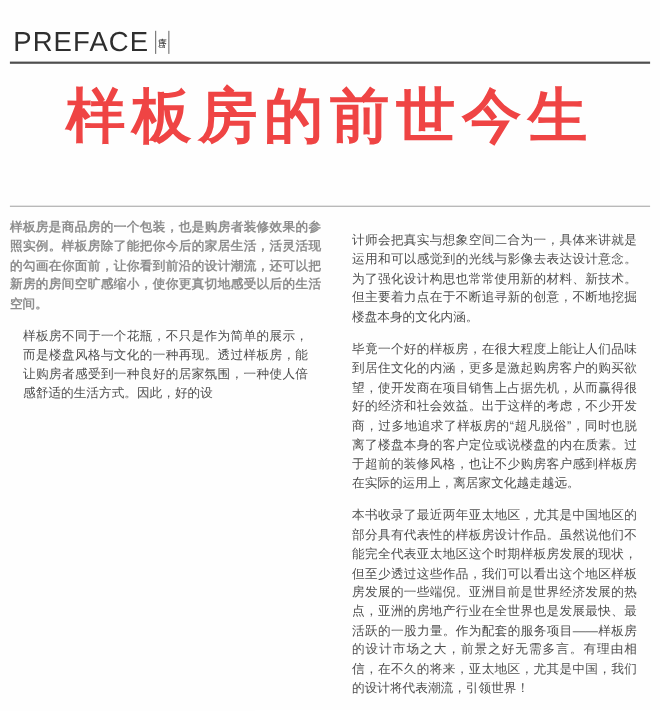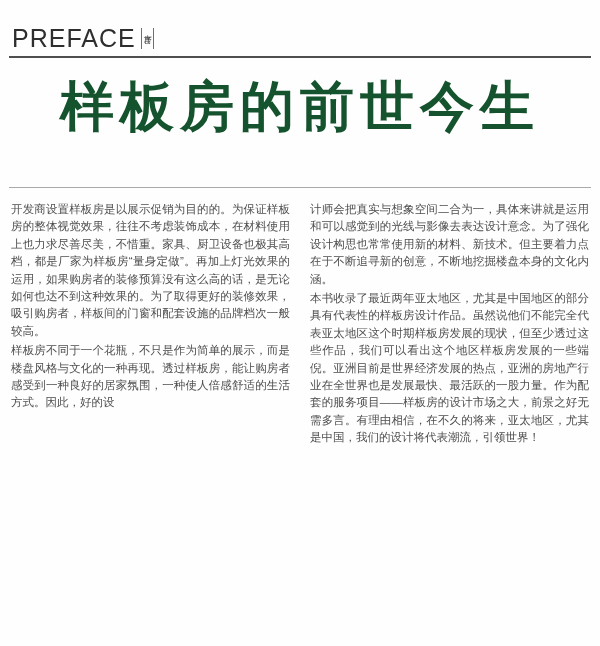--- a/index.html
+++ b/index.html
@@ -40,26 +40,26 @@
     margin-top: 2px;
     letter-spacing: 1px;
   }
   .rule-dark {
     border-top: 2px solid #4f4f4f;
     margin-top: 5px;
   }
   .page-title {
     margin: 14px 0 0 0;
     text-align: center;
-    font-family: Liberation Sans, sans-serif;
+    font-family: Liberation Serif, serif;
     font-size: 54px;
     font-weight: 700;
     letter-spacing: 6px;
     line-height: 68px;
-    color: #14532d;
+    color: #ef4444;
     white-space: nowrap;
   }
   .rule-light {
     border-top: 1px solid #a9a9a9;
     margin-top: 47px;
   }
   .columns {
     display: flex;
     gap: 16px;
     margin-top: 11px;
@@ -71,21 +71,21 @@
     line-height: 17.4px;
     text-align: justify;
     text-justify: inter-ideograph;
     color: #4e4e4e;
   }
   .intro-p {
     margin: 0 0 3px 0;
     font-weight: 700;
     color: #8e8e8e;
   }
-  .body-p { margin: 2px; }
+  .body-p { margin: 12px; }
 </style>
 </head>
 <body>
 
 <div class="page">
 
   <header>
     <div class="masthead">
       <span class="preface-en">PREFACE</span>
       <span class="preface-cn">序言</span>
@@ -93,24 +93,25 @@
     <div class="rule-dark"></div>
   </header>
 
   <h1 class="page-title">样板房的前世今生</h1>
 
   <div class="rule-light"></div>
 
   <main class="columns">
 
     <section class="col">
-      <p class="body-p">开发商设置样板房是以展示促销为目的的。为保证样板房的整体视觉效果，往往不考虑装饰成本，在材料使用上也力求尽善尽美，不惜重。家具、厨卫设备也极其高档，都是厂家为样板房“量身定做”。再加上灯光效果的运用，如果购房者的装修预算没有这么高的话，是无论如何也达不到这种效果的。为了取得更好的装修效果，吸引购房者，样板间的门窗和配套设施的品牌档次一般较高。</p>
+      <p class="intro-p">样板房是商品房的一个包装，也是购房者装修效果的参照实例。样板房除了能把你今后的家居生活，活灵活现的勾画在你面前，让你看到前沿的设计潮流，还可以把新房的房间空旷感缩小，使你更真切地感受以后的生活空间。</p>
       <p class="body-p">样板房不同于一个花瓶，不只是作为简单的展示，而是楼盘风格与文化的一种再现。透过样板房，能让购房者感受到一种良好的居家氛围，一种使人倍感舒适的生活方式。因此，好的设</p>
     </section>
 
     <section class="col">
       <p class="body-p">计师会把真实与想象空间二合为一，具体来讲就是运用和可以感觉到的光线与影像去表达设计意念。为了强化设计构思也常常使用新的材料、新技术。但主要着力点在于不断追寻新的创意，不断地挖掘楼盘本身的文化内涵。</p>
+      <p class="body-p">毕竟一个好的样板房，在很大程度上能让人们品味到居住文化的内涵，更多是激起购房客户的购买欲望，使开发商在项目销售上占据先机，从而赢得很好的经济和社会效益。出于这样的考虑，不少开发商，过多地追求了样板房的“超凡脱俗”，同时也脱离了楼盘本身的客户定位或说楼盘的内在质素。过于超前的装修风格，也让不少购房客户感到样板房在实际的运用上，离居家文化越走越远。</p>
       <p class="body-p">本书收录了最近两年亚太地区，尤其是中国地区的部分具有代表性的样板房设计作品。虽然说他们不能完全代表亚太地区这个时期样板房发展的现状，但至少透过这些作品，我们可以看出这个地区样板房发展的一些端倪。亚洲目前是世界经济发展的热点，亚洲的房地产行业在全世界也是发展最快、最活跃的一股力量。作为配套的服务项目——样板房的设计市场之大，前景之好无需多言。有理由相信，在不久的将来，亚太地区，尤其是中国，我们的设计将代表潮流，引领世界！</p>
     </section>
 
   </main>
 
 </div>
 
 </body></html>

